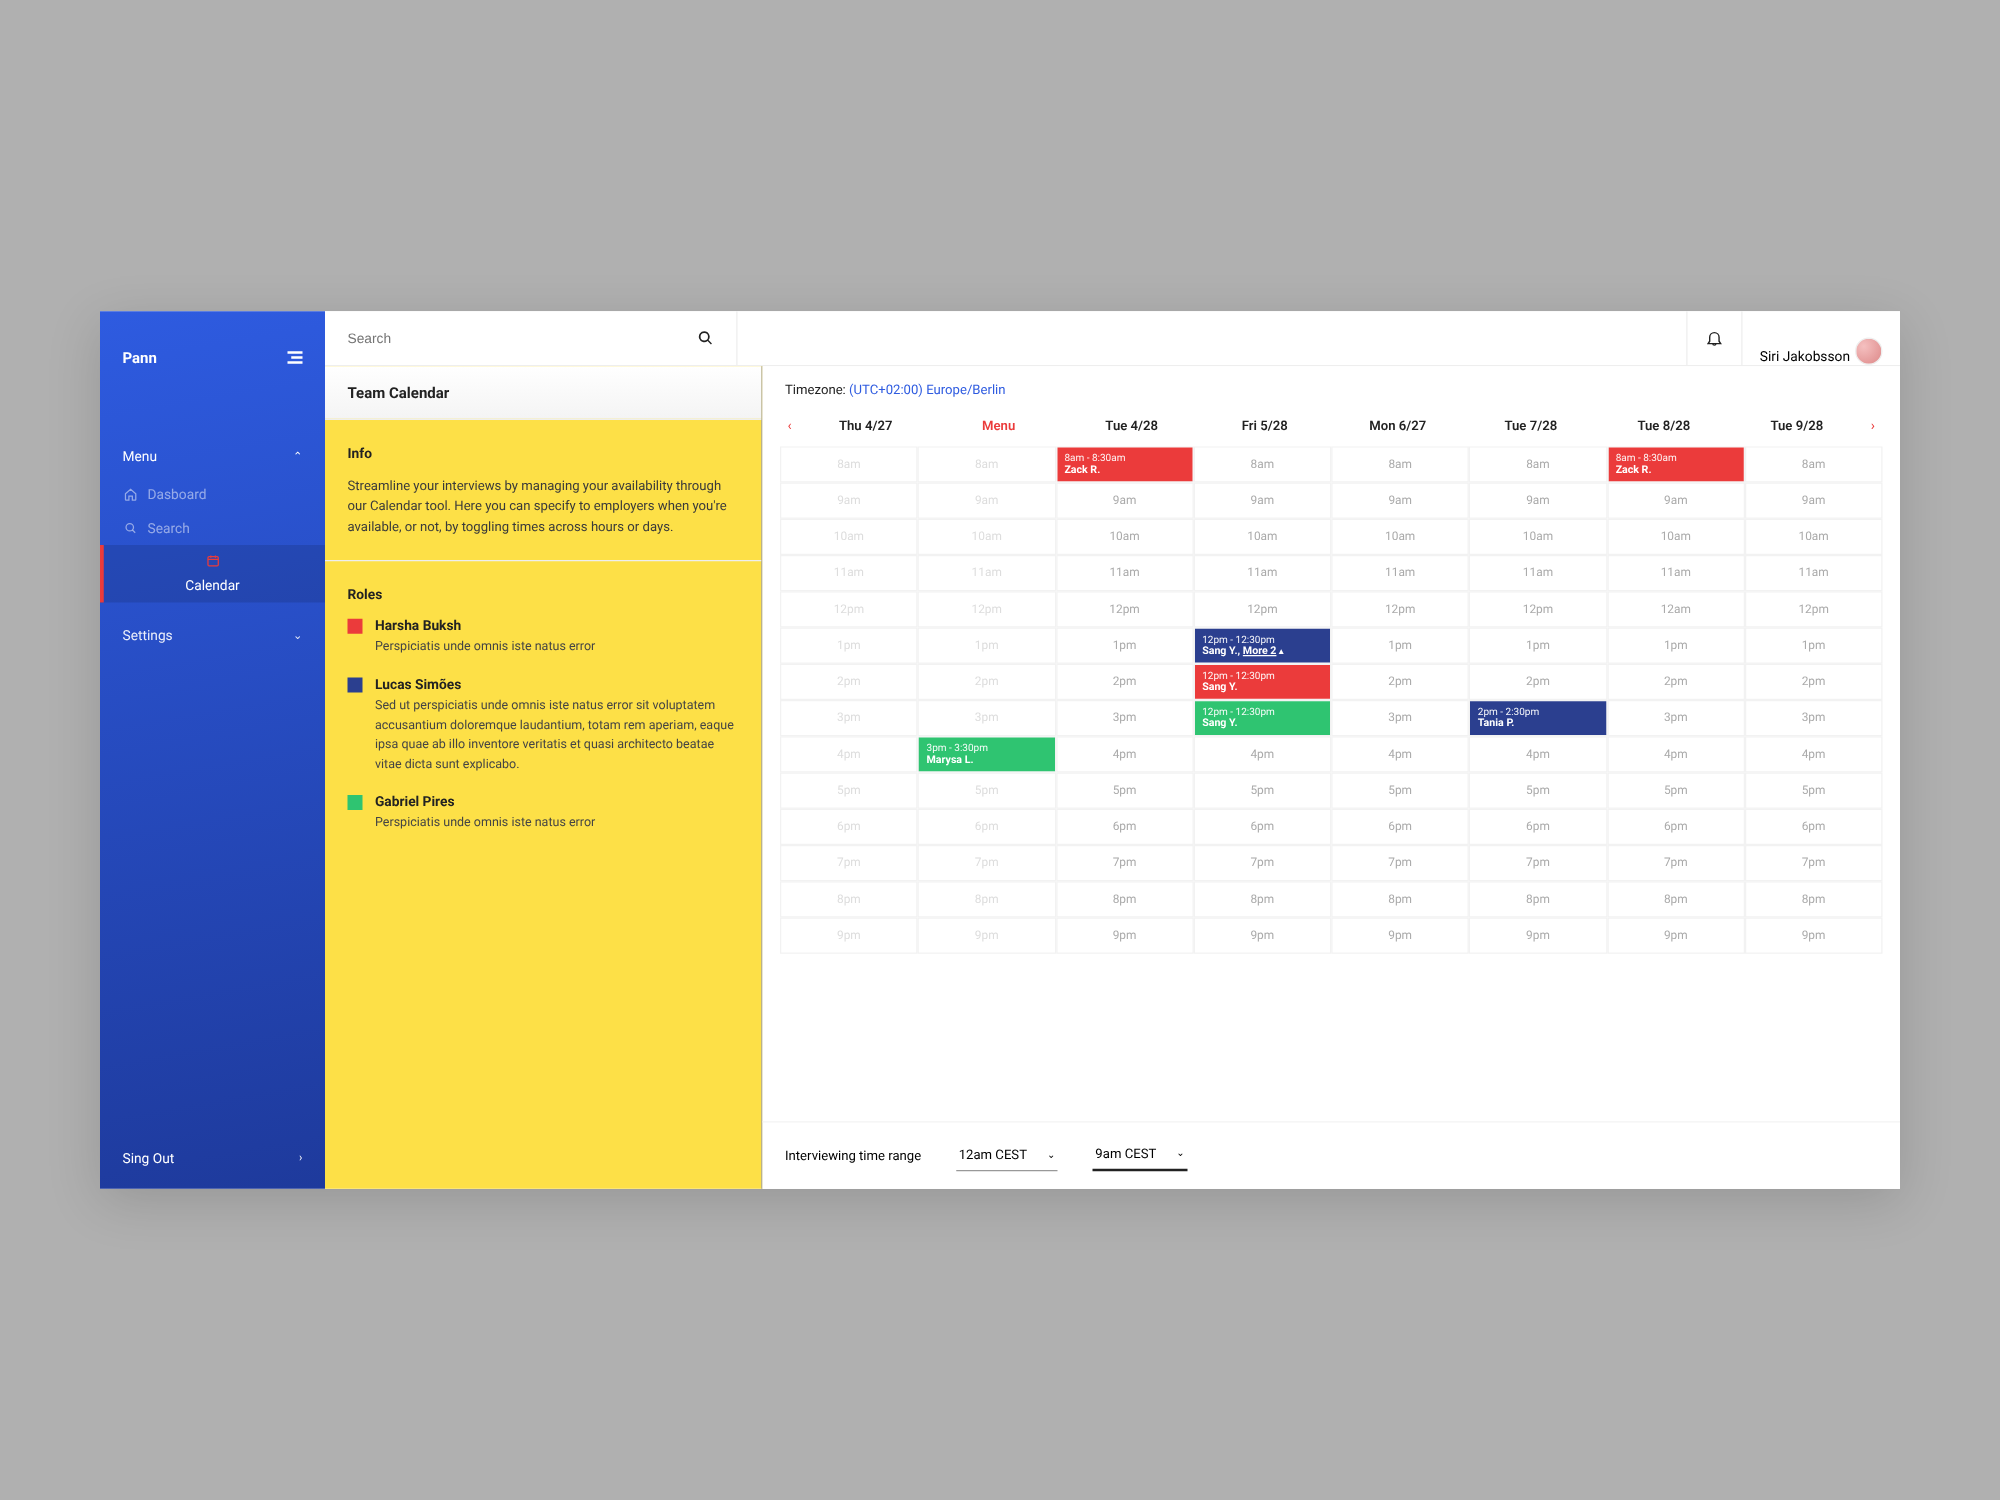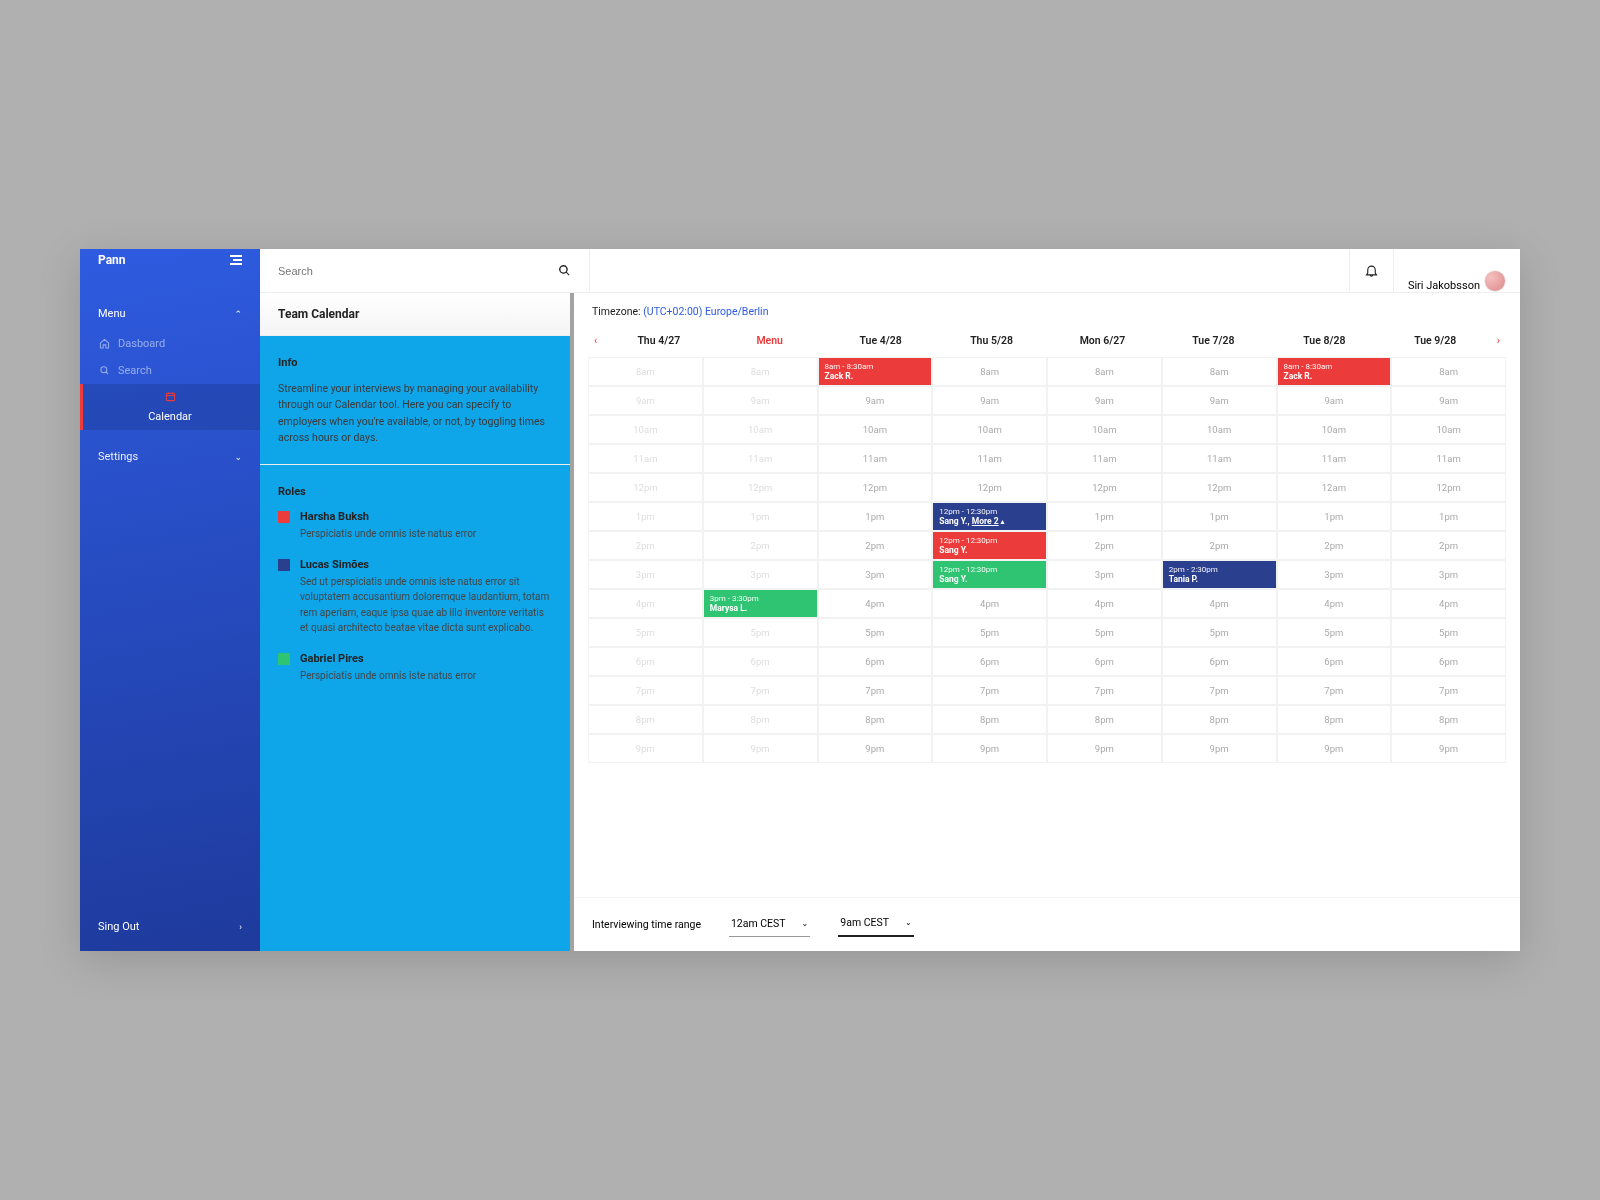--- a/index.html
+++ b/index.html
@@ -25,21 +25,21 @@
   background: linear-gradient(170deg, #2e5be0 0%, #1e3a9c 100%);
   color: #fff;
   display: flex;
   flex-direction: column;
   font-size: 11px;
 }
 .brand {
   display: flex;
   justify-content: space-between;
   align-items: center;
-  padding: 4px 18px;
+  padding: 30px 18px;
   font-weight: 700;
   font-size: 12px;
 }
 .hamburger { width: 12px; height: 10px; position: relative; cursor: pointer; }
 .hamburger span, .hamburger::before, .hamburger::after {
   content: ""; position: absolute; right: 0; height: 2px; background: #fff;
 }
 .hamburger::before { top: 0; width: 12px; }
 .hamburger span { top: 4px; width: 9px; }
 .hamburger::after { top: 8px; width: 12px; }
@@ -95,22 +95,22 @@
   font-size: 11px;
 }
 .avatar {
   width: 22px; height: 22px; border-radius: 50%;
   background: radial-gradient(circle at 30% 30%, #f5c0c0, #d88);
   border: 1px solid #eee;
 }
 
 .body { flex: 1; display: flex; min-height: 0; }
 .info-col {
-  width: 314px; border-right: 4px solid #a3a3a3; padding: 0;
-  background: #0ea5e9; font-size: 11px; color: #222;
+  width: 350px; border-right: 1px solid #a3a3a3; padding: 0;
+  background: #fde047; font-size: 11px; color: #222;
 }
 .page-title { padding: 14px 18px; font-size: 12px; font-weight: 700; background: linear-gradient(#fff,#f4f4f4); border-bottom: 1px solid #eee; }
 .info-sec { padding: 20px 18px 18px; border-bottom: 1px solid #eee; }
 .info-sec.last { border-bottom: none; }
 .info-h { font-weight: 700; font-size: 11px; margin-bottom: 12px; }
 .info-p { color: #3a3a3a; line-height: 1.55; font-size: 10.5px; }
 .role { display: flex; gap: 10px; margin-bottom: 16px; }
 .role:last-child { margin-bottom: 0; }
 .swatch { width: 12px; height: 12px; margin-top: 1px; flex: 0 0 12px; }
 .role-name { font-weight: 700; font-size: 11px; margin-bottom: 3px; }
@@ -283,21 +283,21 @@
         <div class="tz-row">
           <span>Timezone:</span>
           <span class="tz-val">(UTC+02:00) Europe/Berlin</span>
         </div>
         <div class="cal-header">
           <span class="nav-arrow">‹</span>
           <div class="day-headers" id="day-headers">
               <div class="day-h">Thu 4/27</div>
               <div class="day-h today">Menu</div>
               <div class="day-h">Tue 4/28</div>
-              <div class="day-h">Thu 5/28</div>
+              <div class="day-h">Fri 5/28</div>
               <div class="day-h">Mon 6/27</div>
               <div class="day-h">Tue 7/28</div>
               <div class="day-h">Tue 8/28</div>
               <div class="day-h">Tue 9/28</div>
             </div>
           <span class="nav-arrow">›</span>
         </div>
         <div class="grid-wrap">
           <div class="grid" id="cal-grid">
               <div class="cell faded">8am</div>

